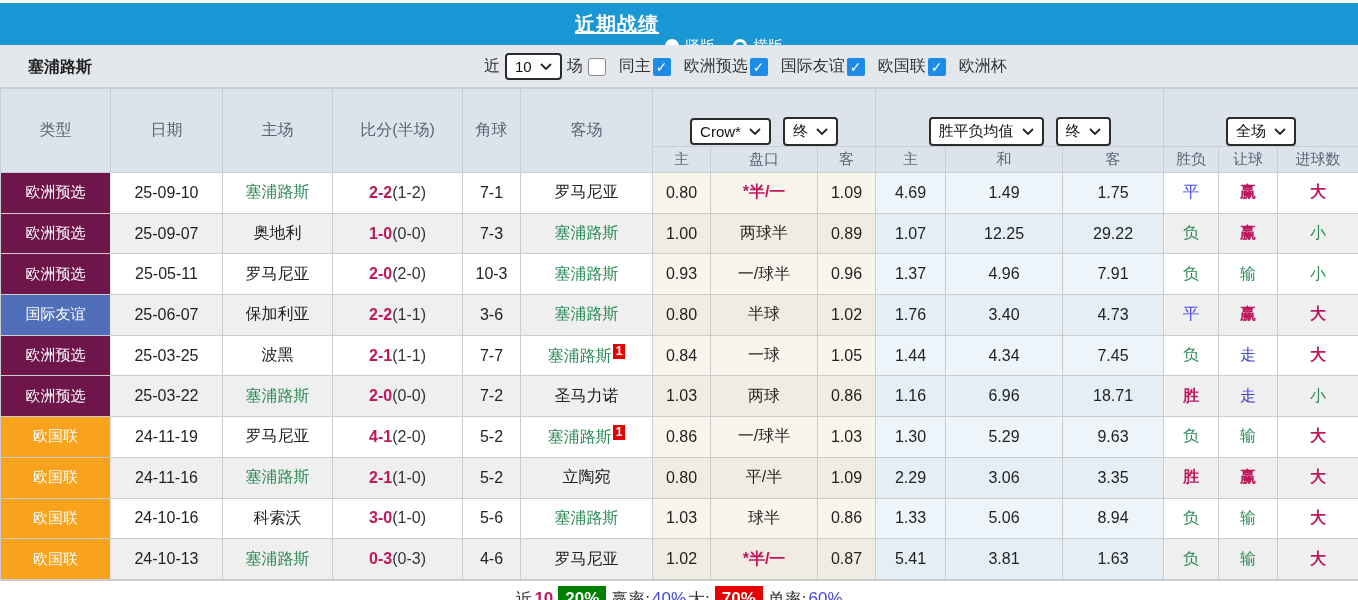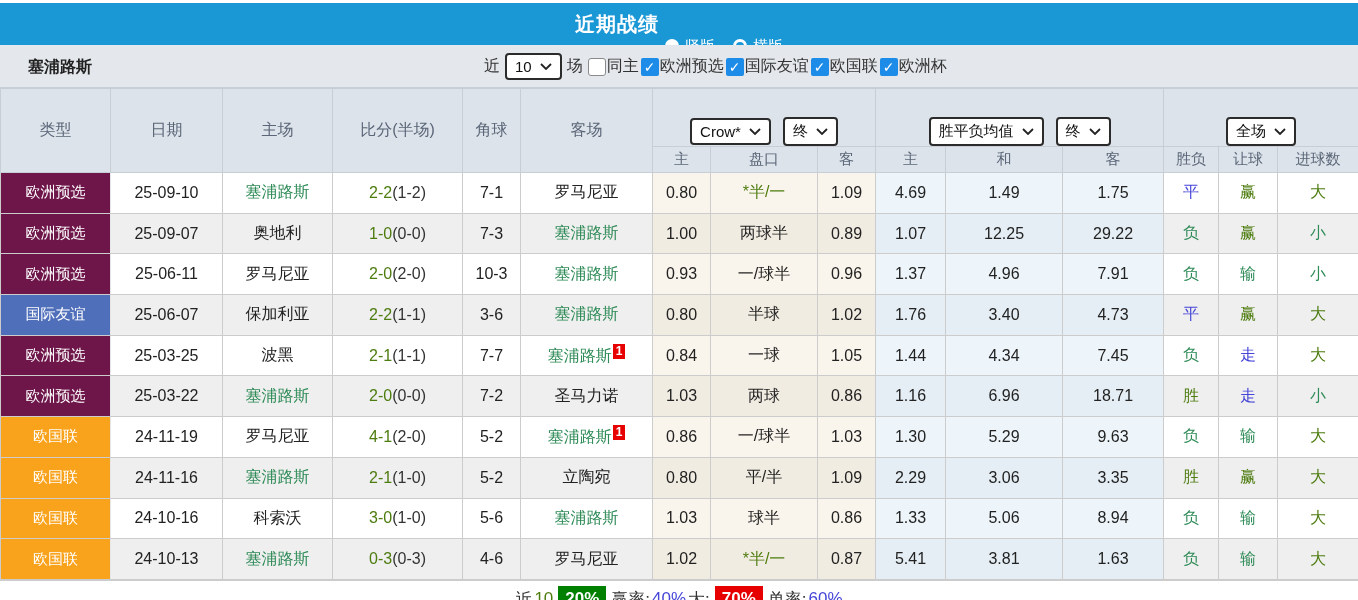--- a/index.html
+++ b/index.html
@@ -2,21 +2,21 @@
 <html><head>
 <meta charset="utf-8">
 <style>
   * { box-sizing: border-box; margin: 0; padding: 0; }
   html,body { width: 1358px; height: 600px; overflow: hidden; background: #fff;
     font-family: "Liberation Sans", "DejaVu Sans", sans-serif; }
 
   
   .topbar { margin-top: 3px; height: 42px; background: #1a97d5; display: flex;
     align-items: center; justify-content: center; gap: 6px; color: #fff; }
-  .topbar-title { font-size: 20px; font-weight: bold; letter-spacing: 1px; }
+  .topbar-title { font-size: 20px; font-weight: bold; letter-spacing: 1px; text-decoration: underline; }
   .radio-group { display: flex; align-items: center; gap: 18px; margin-top: 44px; }
   .radio-opt { display: flex; align-items: center; gap: 6px; font-size: 15px; cursor: pointer; }
   .radio-dot { width: 14px; height: 14px; border-radius: 50%; background: #fff; display: inline-block; }
   .radio-ring { width: 14px; height: 14px; border-radius: 50%; border: 3px solid #fff;
     background: transparent; display: inline-block; }
 
   
   .filterbar { height: 43px; background: #e4e8ec; position: relative;
     border-bottom: 1px solid #c8cfd6; }
   .team-name { position: absolute; left: 28px; top: 12px; font-size: 16px;
@@ -25,40 +25,40 @@
     display: flex; align-items: center; gap: 5px; font-size: 16px; color: #333; }
   .fake-select { display: inline-flex; align-items: center; gap: 8px; background: #fff;
     border: 2px solid #2b2b2b; border-radius: 4px; padding: 3px 8px; font-size: 15px;
     color: #111; cursor: pointer; }
   .fake-select svg { display: block; }
   .cb { width: 18px; height: 18px; border-radius: 2px; display: inline-flex;
     align-items: center; justify-content: center; cursor: pointer; flex: none; }
   .cb-on { background: #1d8ce8; color: #fff; font-size: 14px; font-weight: bold; }
   .cb-off { background: #fff; border: 1px solid #8a8a8a; border-radius: 3px; }
   .cb-label { font-size: 16px; color: #333; cursor: pointer; }
-  .filter-item { display: inline-flex; align-items: center; gap: 1px; }
+  .filter-item { display: inline-flex; align-items: center; gap: 13px; }
 
   
   table { width: 1358px; table-layout: fixed; border-collapse: collapse; }
   thead th { background: #dde3ea; color: #5a6678; font-weight: normal; font-size: 16px;
     border: 1px solid #c7ced6; }
   thead tr.hdr-top th { height: 32px; }
   thead tr.hdr-sub th { height: 26px; font-size: 15px; }
   .ddcell { vertical-align: middle; }
   .dd-wrap { display: flex; align-items: center; justify-content: center; gap: 12px; margin-top: 28px; }
   tbody td { height: 40.7px; text-align: center; font-size: 16px; color: #222;
     border: 1px solid #ccc; vertical-align: middle; }
   tbody tr:nth-child(even) td { background: #efefef; }
   tbody tr:nth-child(odd) td { background: #ffffff; }
   tbody td.type-cell { color: #fff; font-size: 15px; border-right: 1px solid #e6e6e6; }
   tbody td.euro { background: #faf5ec !important; margin-top: 40px; }
   tbody tr:nth-child(even) td.euro { background: #f1ece2 !important; }
   tbody td.avg { background: #edf5fa !important; }
   tbody tr:nth-child(even) td.avg { background: #e5eef4 !important; }
-  .red { color: #4d7c0f; }
+  .red { color: #be185d; font-weight: bold; }
   .green { color: #2e8b57; }
   .blue { color: #4545d8; }
   .team { cursor: pointer; }
   .score-half { color: #333; }
   .badge { display: inline-block; background: #e60000; color: #fff; font-size: 12px;
     font-weight: bold; padding: 0 3px; line-height: 15px; vertical-align: super; margin-left: 1px; }
 
   
   .footer { height: 38px; display: flex; align-items: center; justify-content: center;
     gap: 2px; font-size: 17px; color: #333; background: #fff; border-top: 1px solid #ccc; }
@@ -230,21 +230,21 @@
         <td class="euro">0.89</td>
         <td class="avg">1.07</td>
         <td class="avg">12.25</td>
         <td class="avg">29.22</td>
         <td class="green">负</td>
         <td class="red">赢</td>
         <td class="green">小</td>
       </tr>
       <tr>
         <td class="type-cell" style="background: rgb(110, 22, 74);">欧洲预选</td>
-        <td>25-06-11</td>
+        <td>25-05-11</td>
         <td><span class="team">罗马尼亚</span></td>
         <td><span class="red">2-0</span><span class="score-half">(2-0)</span></td>
         <td>10-3</td>
         <td><span class="team green">塞浦路斯</span></td>
         <td class="euro">0.93</td>
         <td class="euro">一/球半</td>
         <td class="euro">0.96</td>
         <td class="avg">1.37</td>
         <td class="avg">4.96</td>
         <td class="avg">7.91</td>

